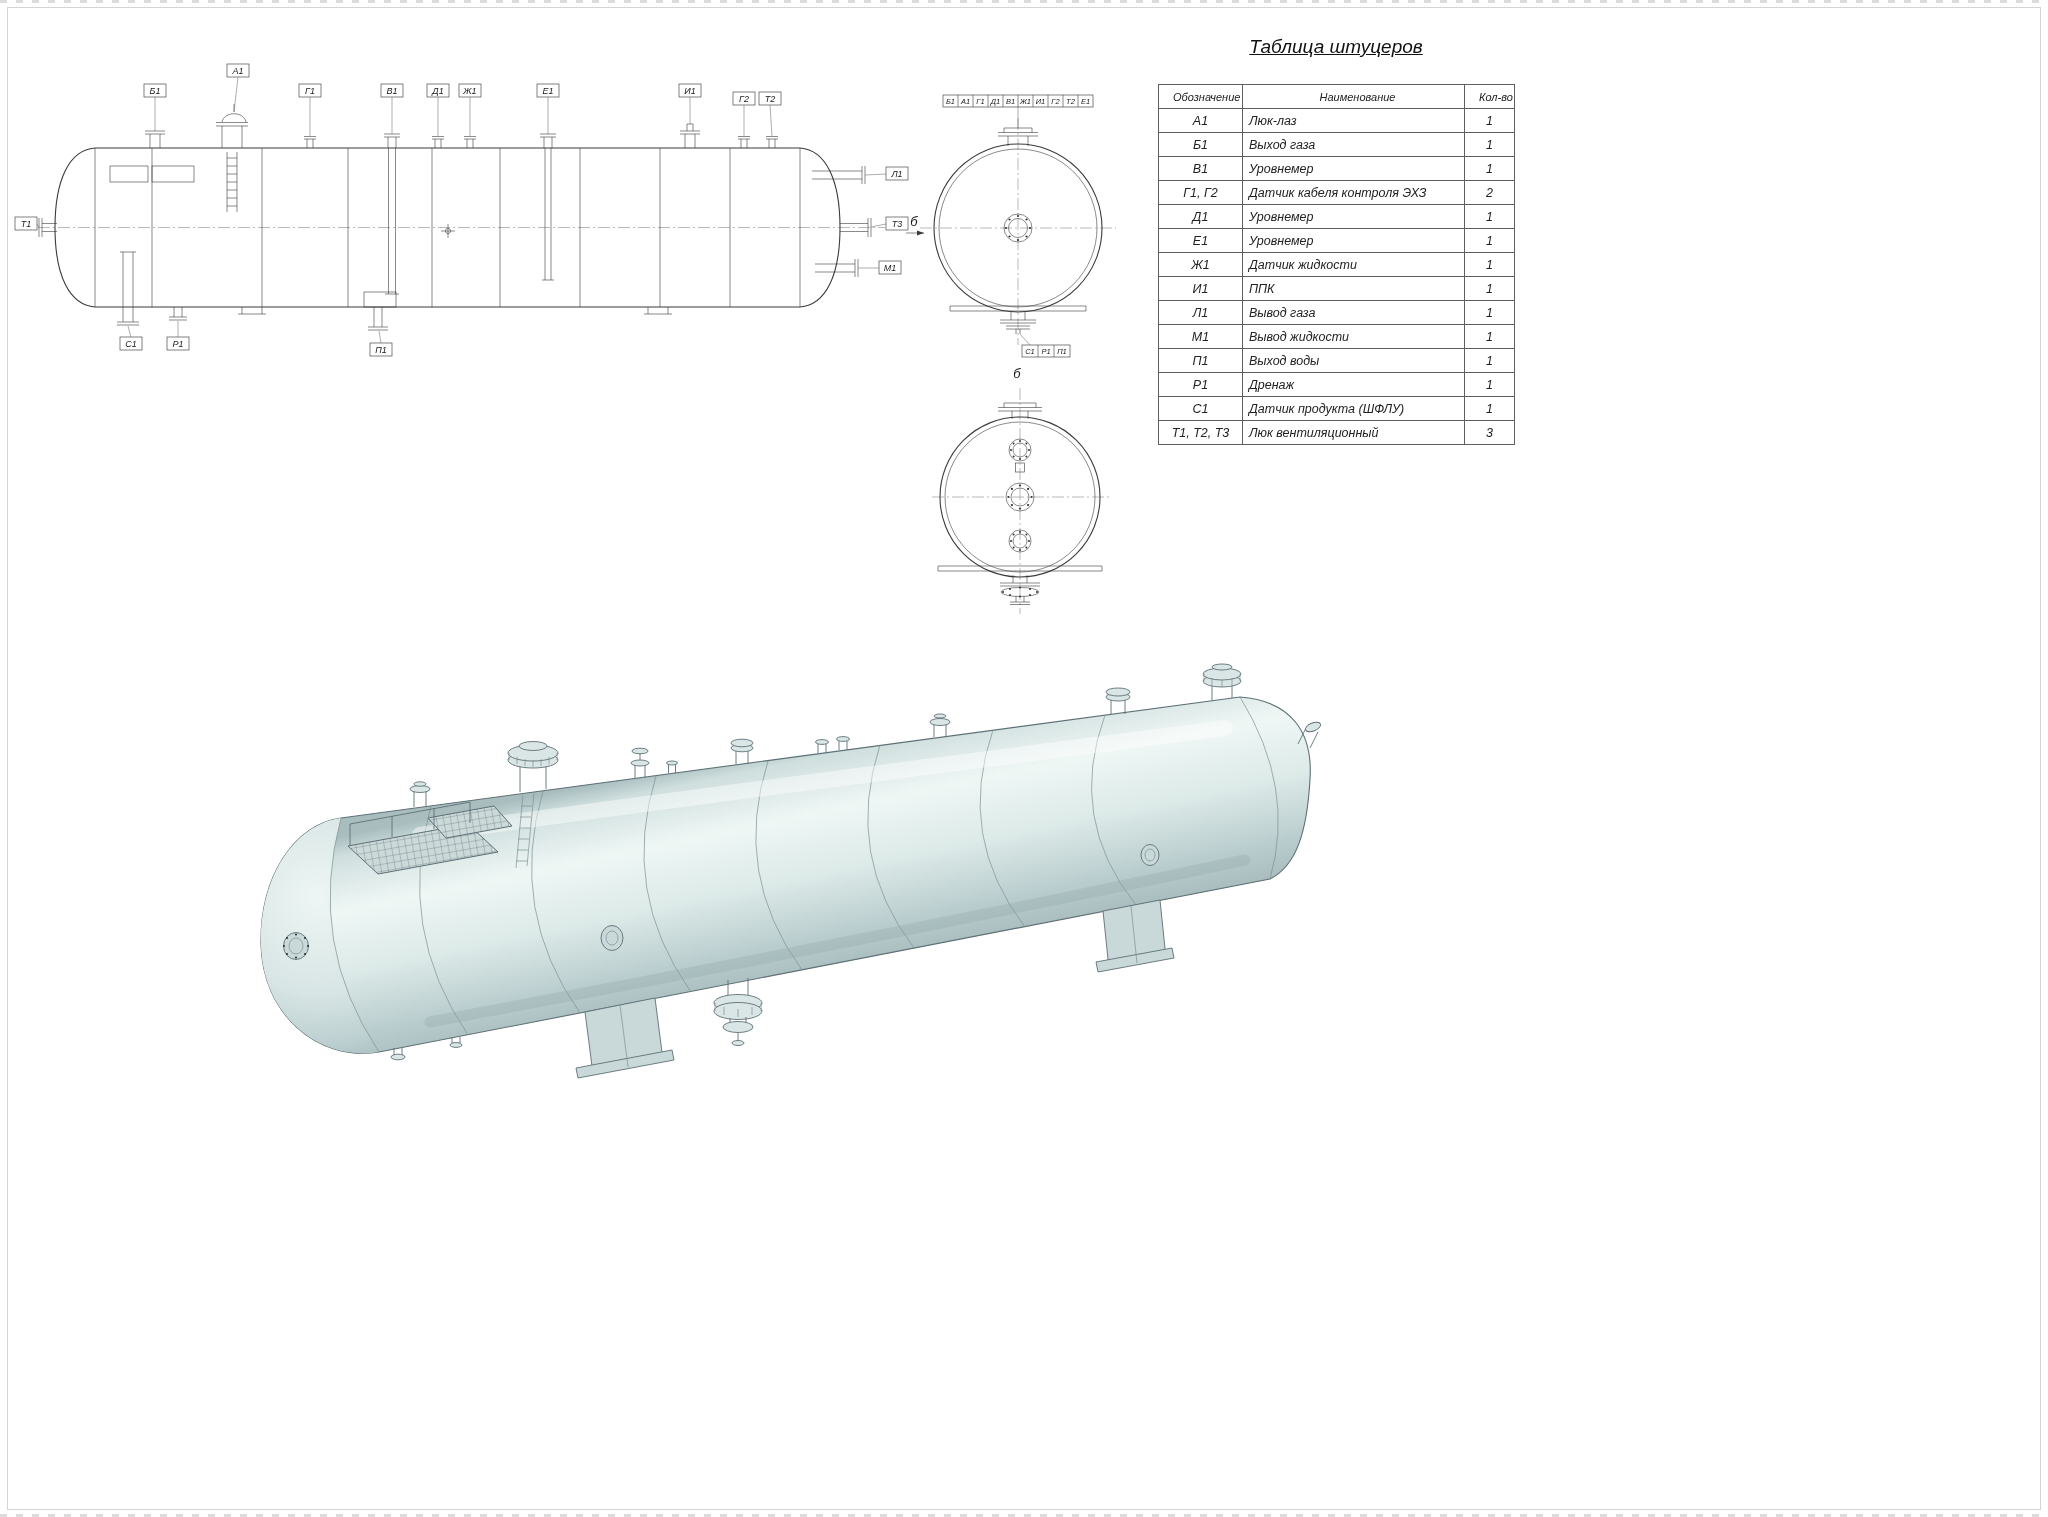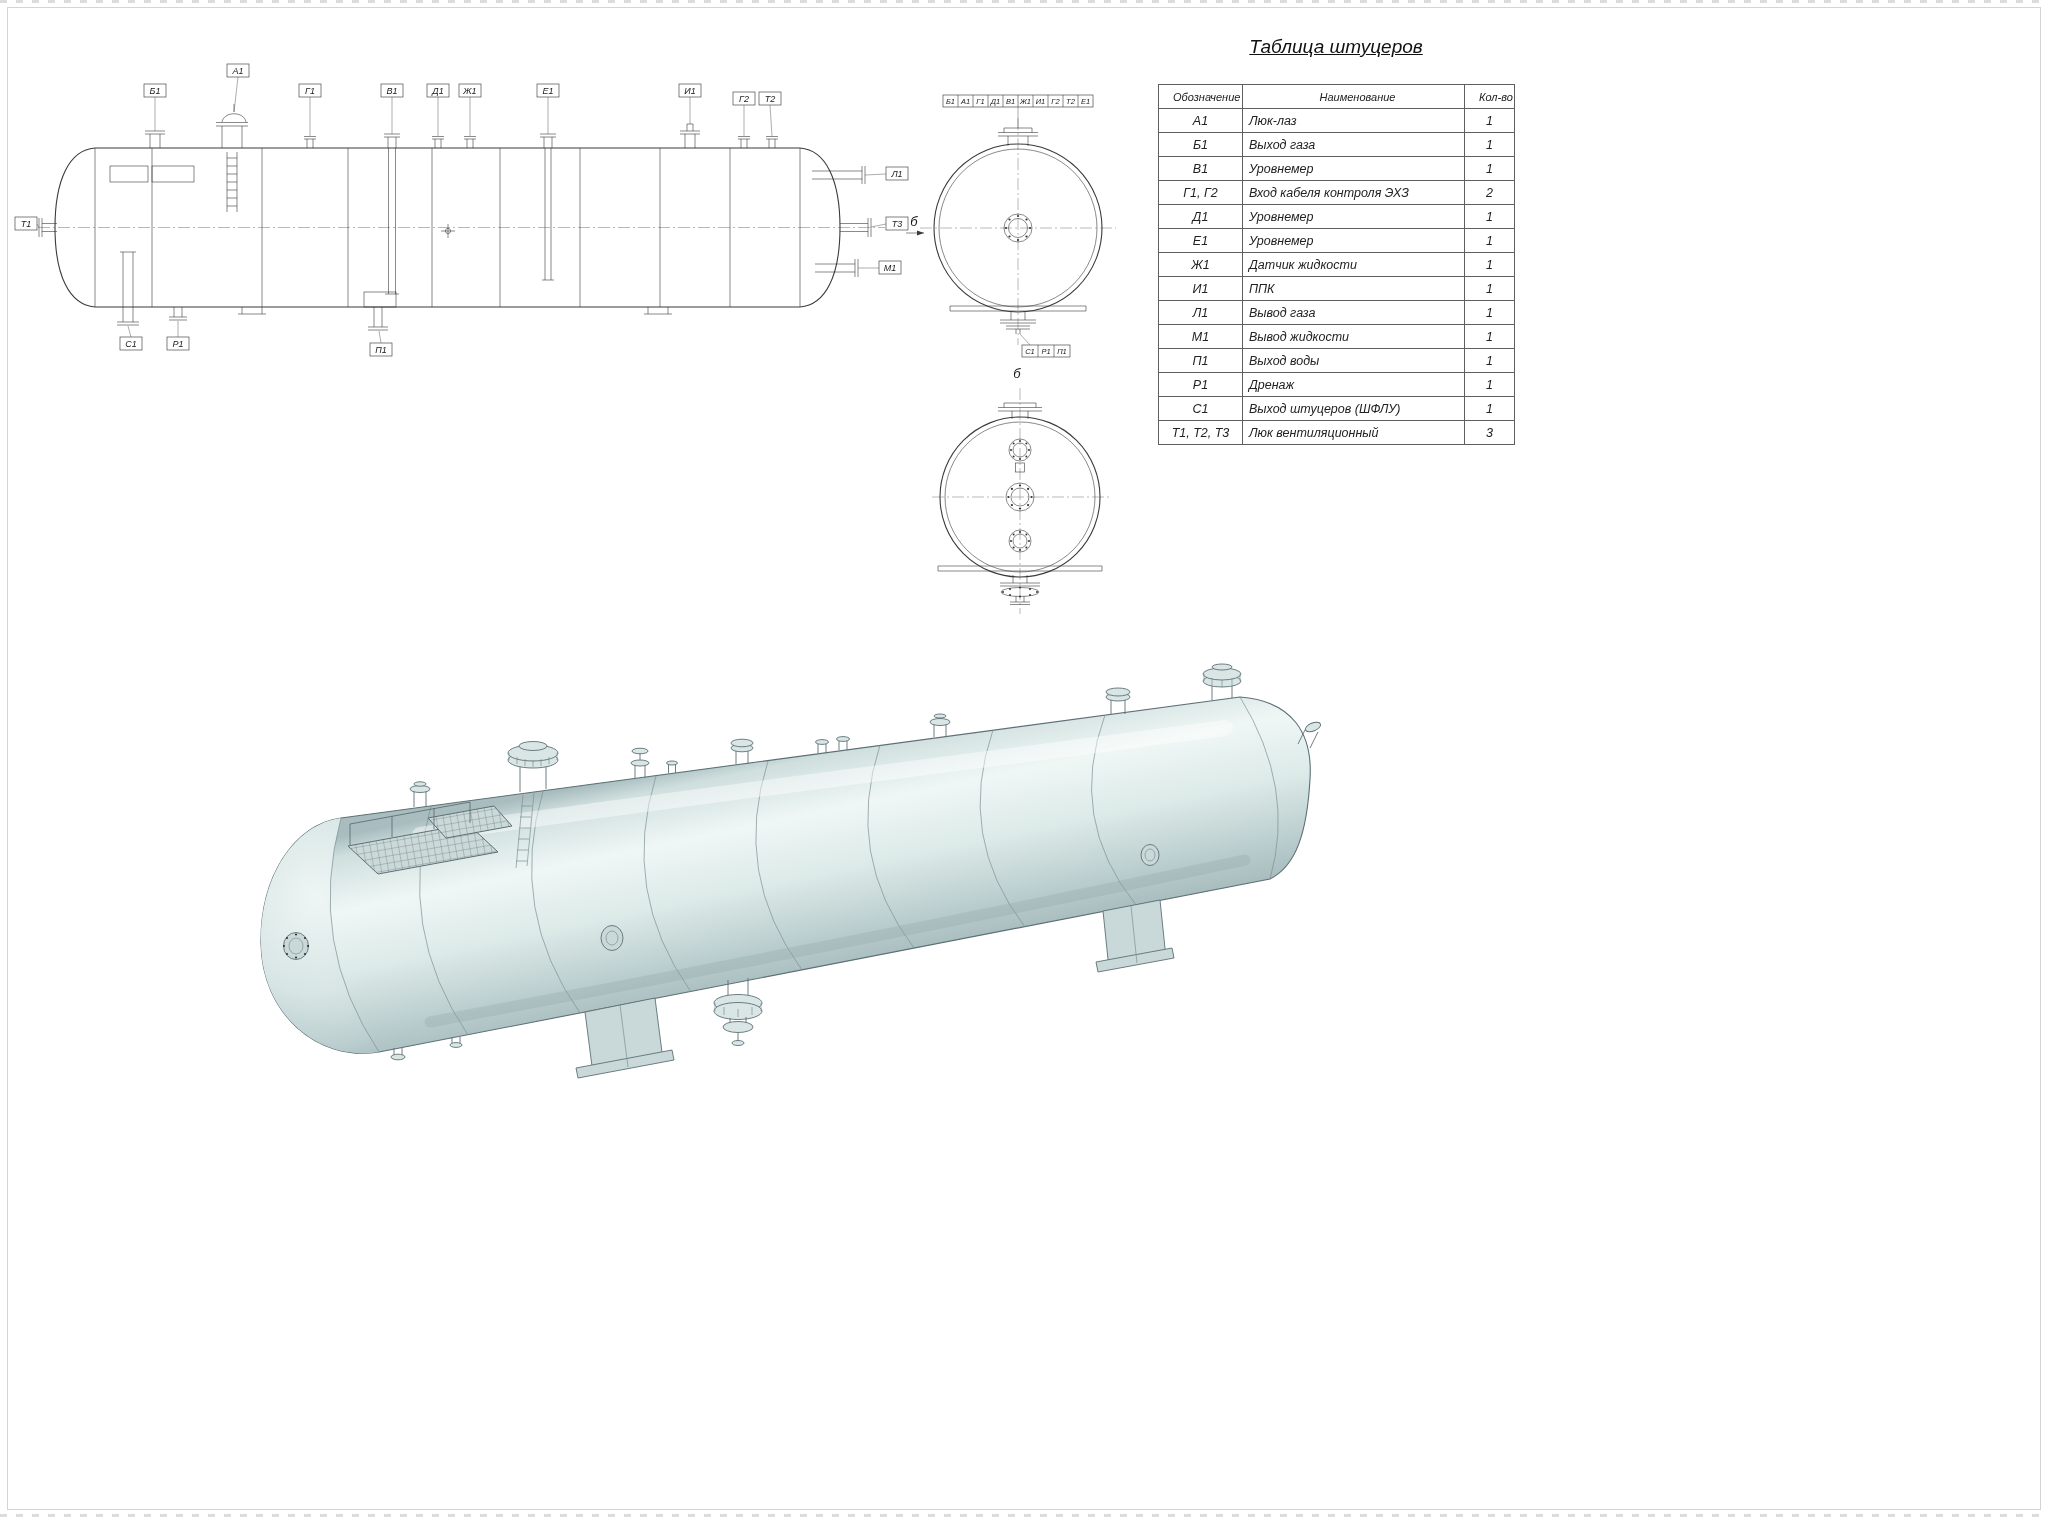--- a/index.html
+++ b/index.html
@@ -71,21 +71,21 @@
         <td>Выход газа</td>
         <td class="c">1</td>
       </tr>
     <tr>
         <td class="c">В1</td>
         <td>Уровнемер</td>
         <td class="c">1</td>
       </tr>
     <tr>
         <td class="c">Г1, Г2</td>
-        <td>Вход кабеля контроля ЭХЗ</td>
+        <td>Датчик кабеля контроля ЭХЗ</td>
         <td class="c">2</td>
       </tr>
     <tr>
         <td class="c">Д1</td>
         <td>Уровнемер</td>
         <td class="c">1</td>
       </tr>
     <tr>
         <td class="c">Е1</td>
         <td>Уровнемер</td>
@@ -116,21 +116,21 @@
         <td>Выход воды</td>
         <td class="c">1</td>
       </tr>
     <tr>
         <td class="c">Р1</td>
         <td>Дренаж</td>
         <td class="c">1</td>
       </tr>
     <tr>
         <td class="c">С1</td>
-        <td>Выход штуцеров (ШФЛУ)</td>
+        <td>Датчик продукта (ШФЛУ)</td>
         <td class="c">1</td>
       </tr>
     <tr>
         <td class="c">Т1, Т2, Т3</td>
         <td>Люк вентиляционный</td>
         <td class="c">3</td>
       </tr>
   </tbody>
 </table>
 

